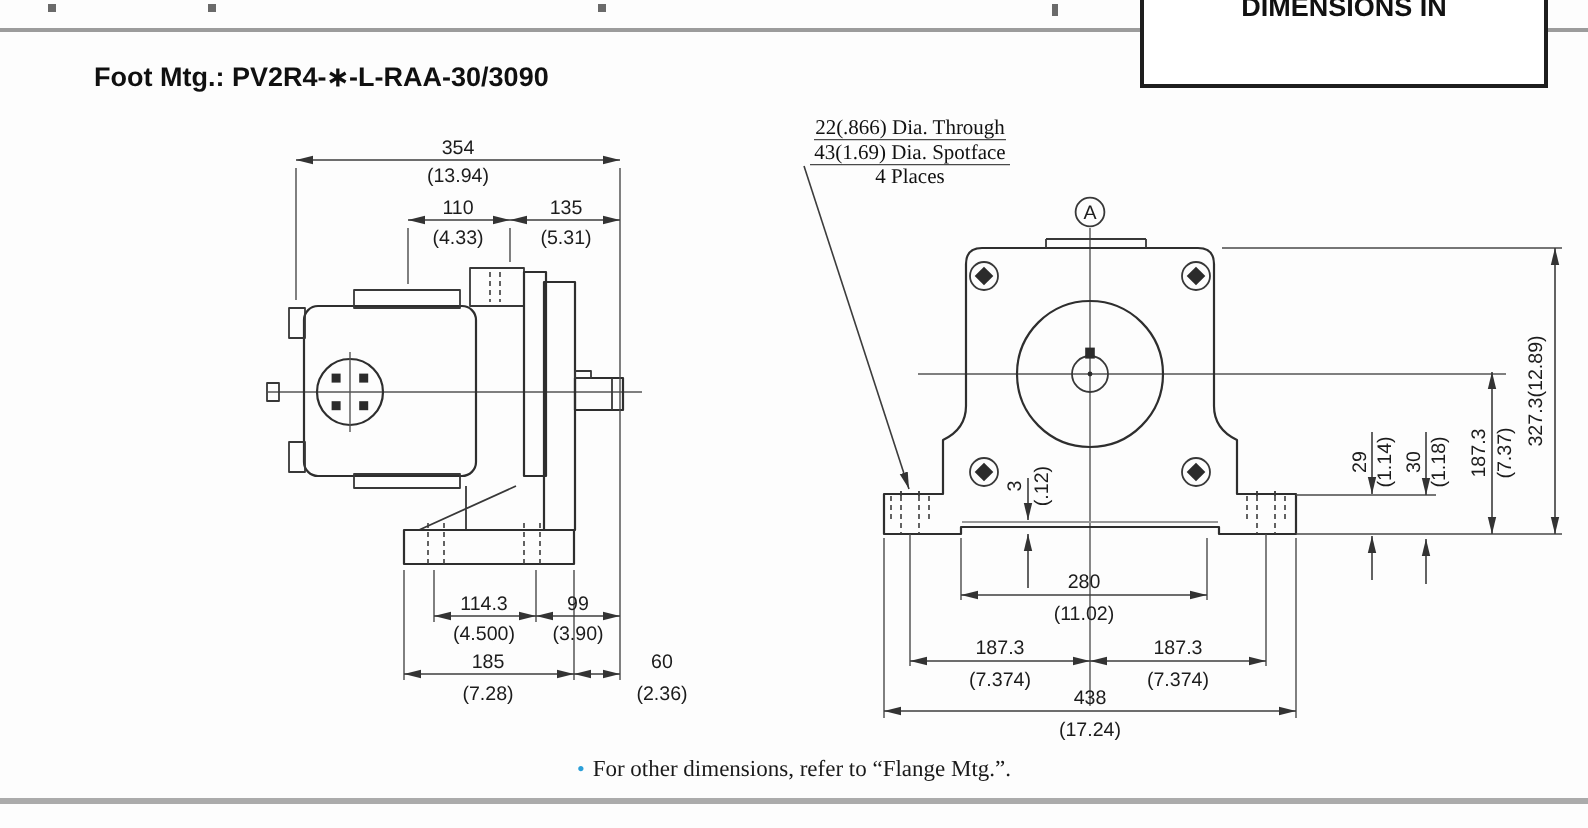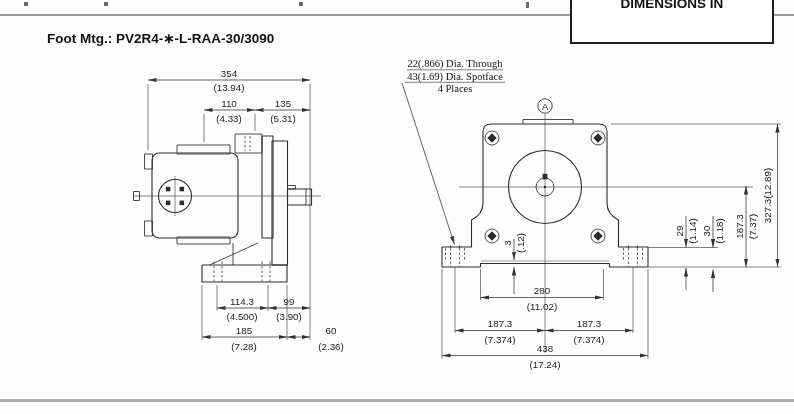--- a/index.html
+++ b/index.html
@@ -173,15 +173,18 @@
       <text class="d" transform="rotate(-90 683 231)" x="683" y="231">29</text>
       <text class="d" transform="rotate(-90 695.5 231)" x="695.5" y="231">(1.14)</text>
       <text class="d" transform="rotate(-90 710 231)" x="710" y="231">30</text>
       <text class="d" transform="rotate(-90 722.5 231)" x="722.5" y="231">(1.18)</text>
       <text class="d" transform="rotate(-90 742.5 226.5)" x="742.5" y="226.5">187.3</text>
       <text class="d" transform="rotate(-90 755.5 226.5)" x="755.5" y="226.5">(7.37)</text>
       <text class="d" transform="rotate(-90 771 195.5)" x="771" y="195.5">327.3(12.89)</text>
     </g>
   </svg>
 
+  <div id="footnote">
+    <span class="bullet">•</span><span>For other dimensions, refer to “Flange Mtg.”.</span>
+  </div>
 
   <div class="rule" id="rule-bottom"></div>
 </div>
 
 </body></html>

